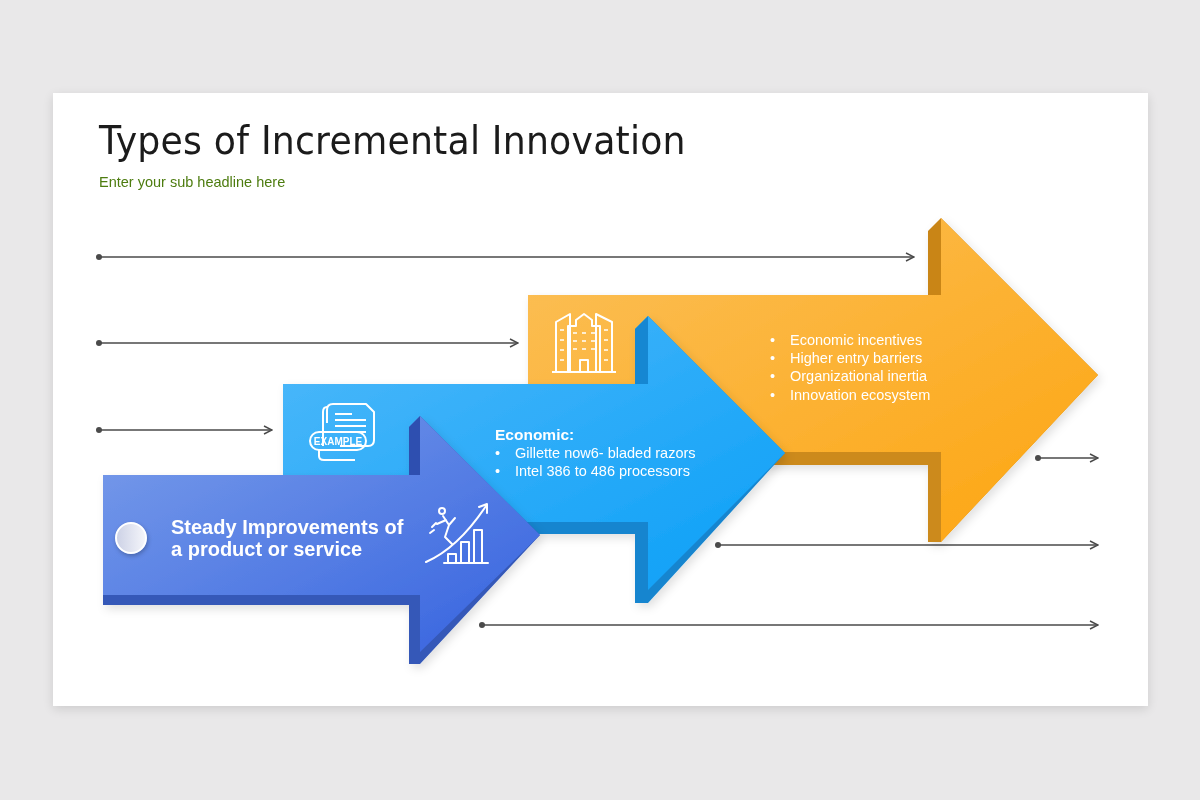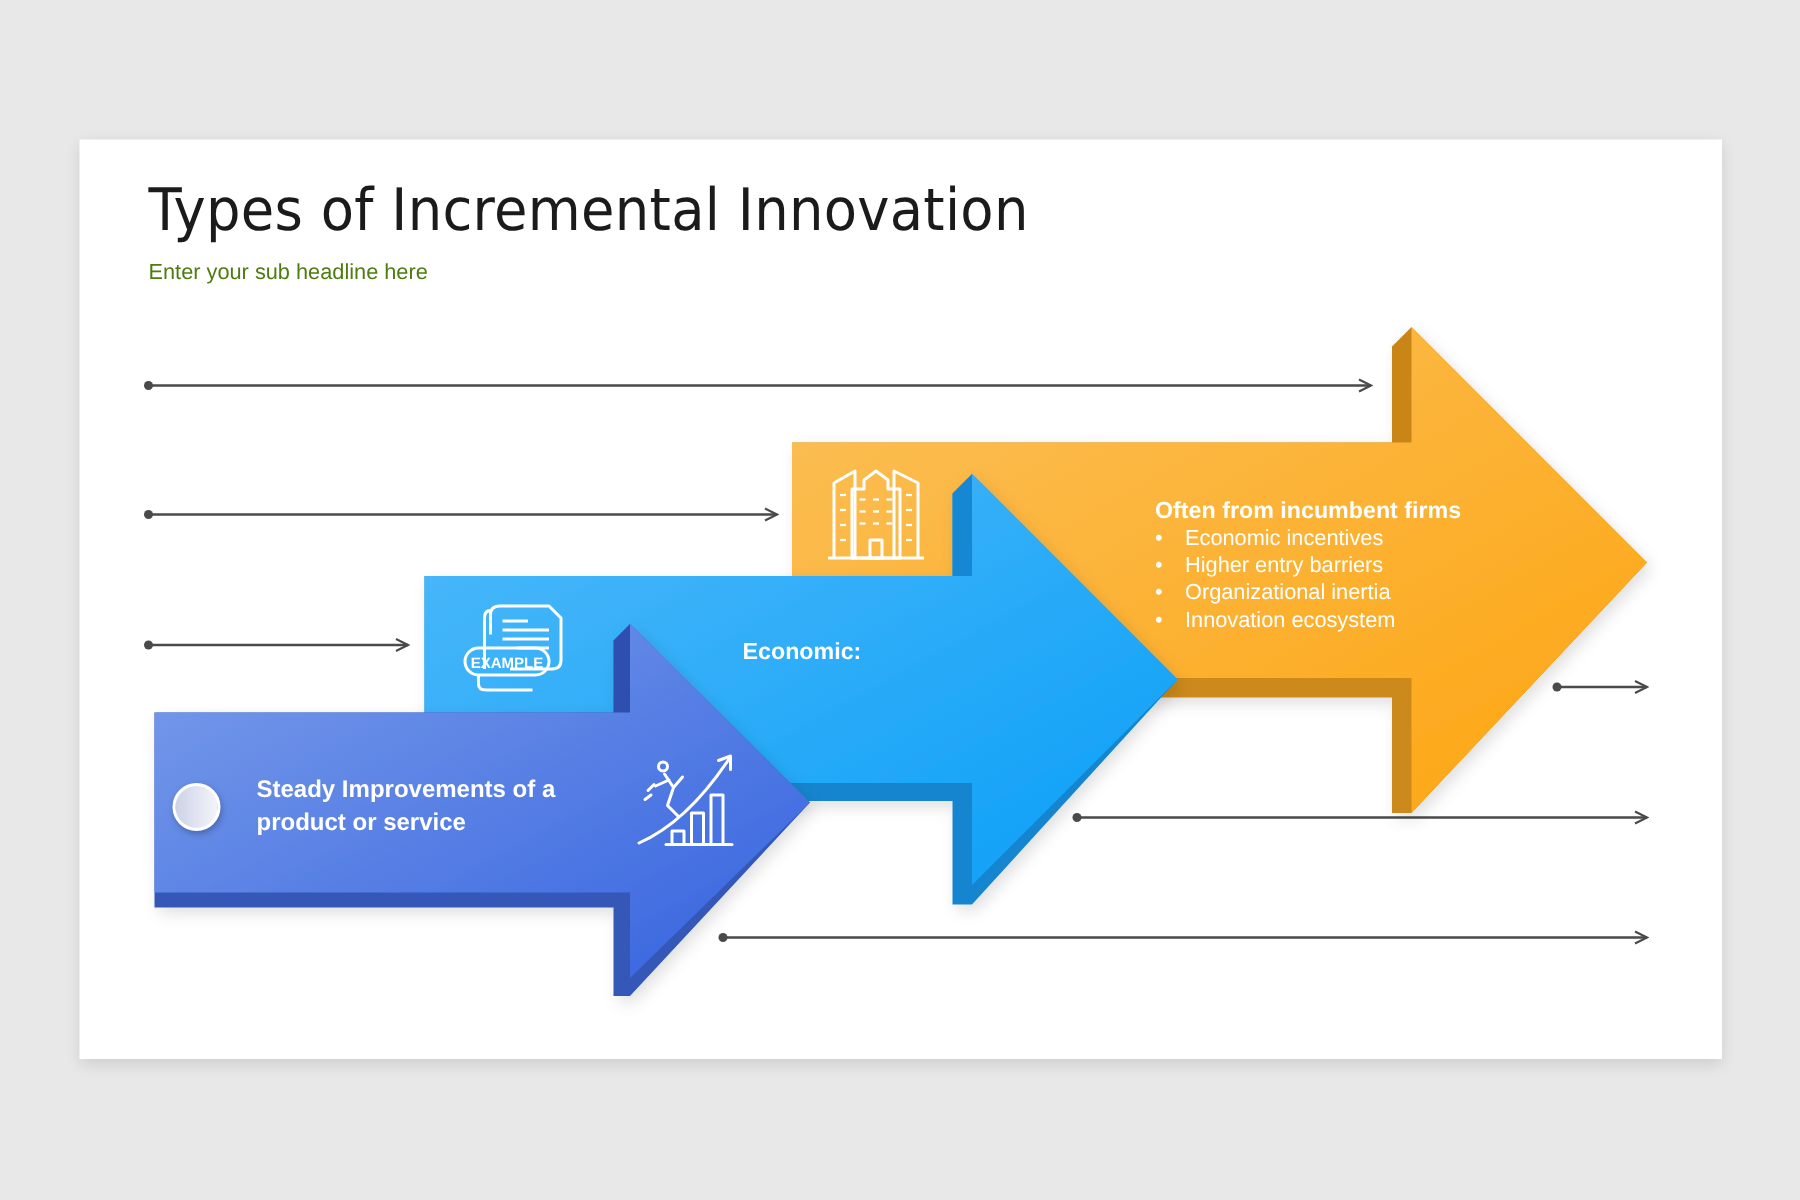--- a/index.html
+++ b/index.html
@@ -23,21 +23,21 @@
   .subtitle {
     position: absolute; left: 99px; top: 174px;
     font-size: 14.5px; color: #4d7c0f; white-space: nowrap;
   }
   svg.diagram { position: absolute; left: 0; top: 0; }
   .txt { position: absolute; color: #ffffff; white-space: nowrap; }
   .heading { font-weight: bold; font-size: 15.5px; line-height: 19px; }
   .bullets { margin: 0; padding: 0; list-style: none; font-size: 14.5px; line-height: 18.2px; }
   .bullets li { position: relative; padding-left: 20px; }
   .bullets li::before { content: "•"; position: absolute; left: 0; top: 0; }
-  .purple-text { left: 171px; top: 516px; font-weight: bold; font-size: 16px; line-height: 22px; white-space: normal; width: 240px; }
+  .purple-text { left: 171px; top: 516px; font-weight: bold; font-size: 20px; line-height: 22px; white-space: normal; width: 240px; }
   .circle {
     position: absolute; left: 115px; top: 522px; width: 28px; height: 28px; border-radius: 50%;
     background: linear-gradient(90deg, #cdd2e6 0%, #f4f5fa 100%);
     border: 2px solid #ffffff; box-shadow: 1px 2px 4px rgba(0,0,0,0.25);
   }
 </style>
 </head>
 <body>
 
 <div class="slide"></div>
@@ -152,23 +152,26 @@
     <line x1="430" y1="533" x2="434" y2="530"></line>
   </g>
 </svg>
 
 <div class="circle"></div>
 
 <div class="txt purple-text">Steady Improvements of a product or service</div>
 
 <div class="txt" style="left:495px; top:425px;">
   <div class="heading">Economic:</div>
+  <ul class="bullets">
+    <li>Gillette now6- bladed razors</li>
+    <li>Intel 386 to 486 processors</li>
+  </ul>
 </div>
 
 <div class="txt" style="left:770px; top:331px;">
-  <div class="heading">Often from incumbent firms</div>
   <ul class="bullets">
     <li>Economic incentives</li>
     <li>Higher entry barriers</li>
     <li>Organizational inertia</li>
     <li>Innovation ecosystem</li>
   </ul>
 </div>
 
 </body></html>

